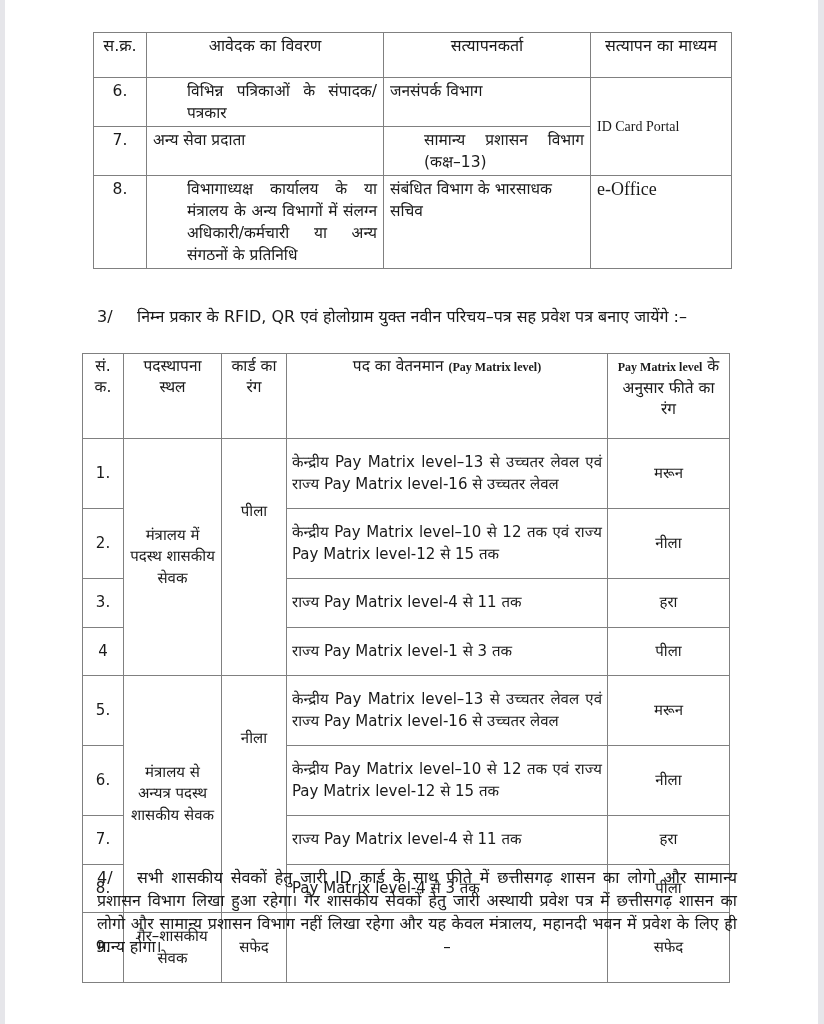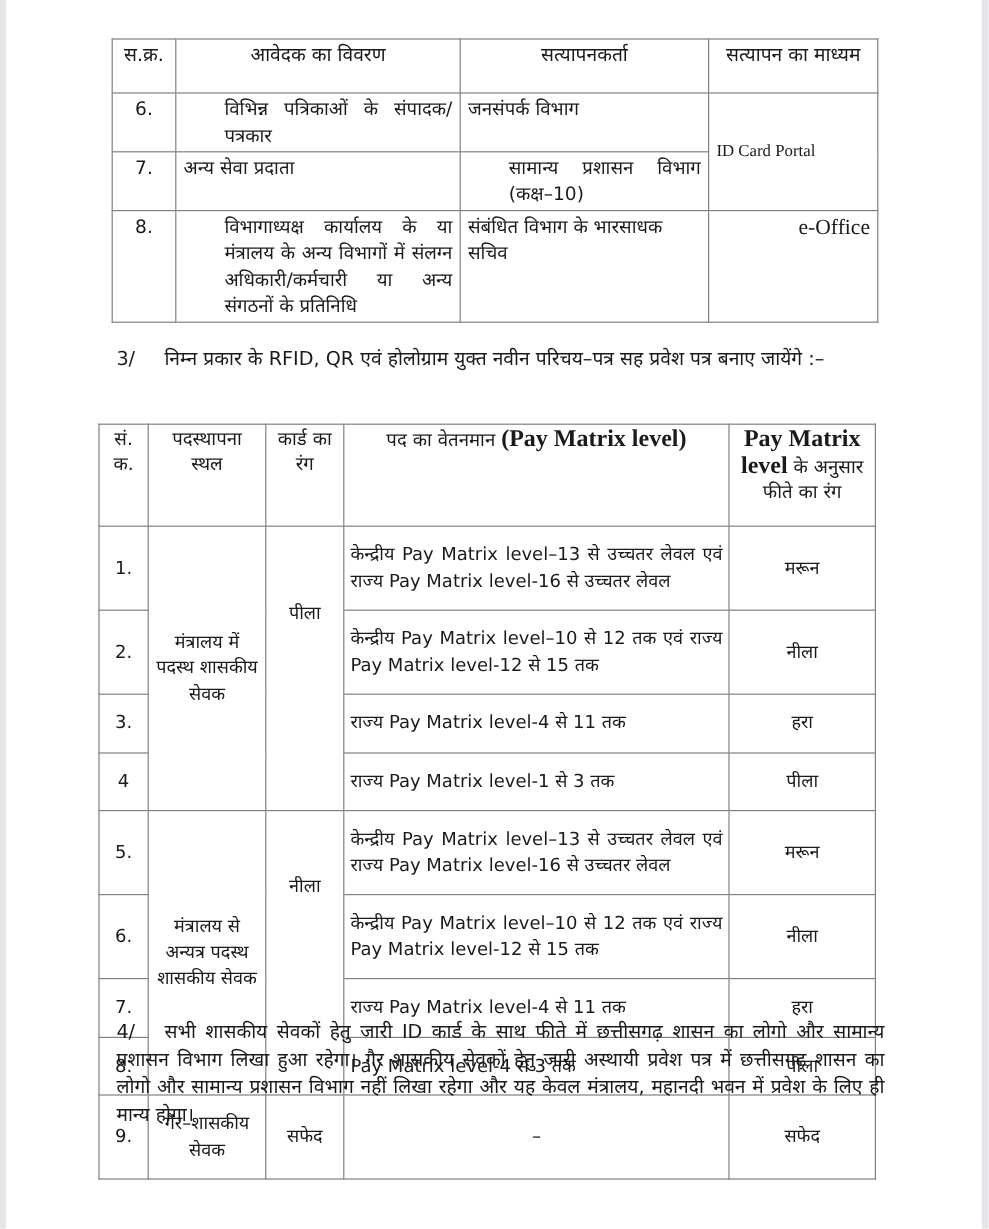--- a/index.html
+++ b/index.html
@@ -15,35 +15,35 @@
 
   table { border-collapse: collapse; position: absolute; table-layout: fixed; }
   td, th { border: 1.5px solid #808080; vertical-align: top; font-weight: normal; padding: 2px 6px; }
   .c { text-align: center; }
   .j { text-align: justify; text-align-last: auto; padding-left: 40px; }
 
   
   #t1 { left: 93px; top: 32px; width: 638px; font-size: 15.5px; line-height: 22px; border-radius: 12px; }
   #t1 th { height: 40px; font-size: 16px; }
   #t1 .portal { font-family: "Liberation Serif", "DejaVu Serif", serif; font-size: 14px; vertical-align: middle; }
-  #t1 .eoff { font-family: "Liberation Serif", "DejaVu Serif", serif; font-size: 18px; text-align: right; }
+  #t1 .eoff { font-family: "Liberation Serif", "DejaVu Serif", serif; font-size: 18px; }
 
   
-  .para { position: absolute; left: 97px; width: 640px; font-size: 16px; line-height: 23px; text-align: justify; }
+  .para { position: absolute; left: 97px; width: 640px; font-size: 16px; line-height: 23px; text-align: justify; margin-top: 18px; }
   #p3 { top: 287px; }
   #p4 { top: 848px; }
   .para .num { display: inline-block; width: 40px; }
 
   
   #t2 { left: 82px; top: 353px; width: 647px; font-size: 15px; line-height: 21.5px; }
   #t2 th { font-size: 15.5px; line-height: 21px; height: 80px; }
   #t2 td { padding: 13px 5px; }
   #t2 td.mid { vertical-align: middle; }
   #t2 td.pay { text-align: justify; }
-  #t2 .bold { font-family: "Liberation Serif", "DejaVu Serif", serif; font-weight: bold; font-size: 20px; }
+  #t2 .bold { font-family: "Liberation Serif", "DejaVu Serif", serif; font-weight: bold; font-size: 12px; }
 </style>
 </head>
 <body>
 
 <div class="edge-left"></div>
 <div class="edge-right"></div>
 
 <table id="t1">
   <colgroup>
       <col style="width:53px">
@@ -60,21 +60,21 @@
   </tr>
   <tr style="height:46px">
     <td class="c">6.</td>
     <td class="j">विभिन्न पत्रिकाओं के संपादक/पत्रकार</td>
     <td>जनसंपर्क विभाग</td>
     <td class="portal" rowspan="2">ID Card Portal</td>
   </tr>
   <tr style="height:47px">
     <td class="c">7.</td>
     <td>अन्य सेवा प्रदाता</td>
-    <td class="j">सामान्य प्रशासन विभाग (कक्ष–10)</td>
+    <td class="j">सामान्य प्रशासन विभाग (कक्ष–13)</td>
   </tr>
   <tr style="height:91px">
     <td class="c">8.</td>
     <td class="j">विभागाध्यक्ष कार्यालय के या मंत्रालय के अन्य विभागों में संलग्न अधिकारी/कर्मचारी या अन्य संगठनों के प्रतिनिधि</td>
     <td>संबंधित विभाग के भारसाधक सचिव</td>
     <td class="eoff">e-Office</td>
   </tr>
 </tbody>
   </table>
 

